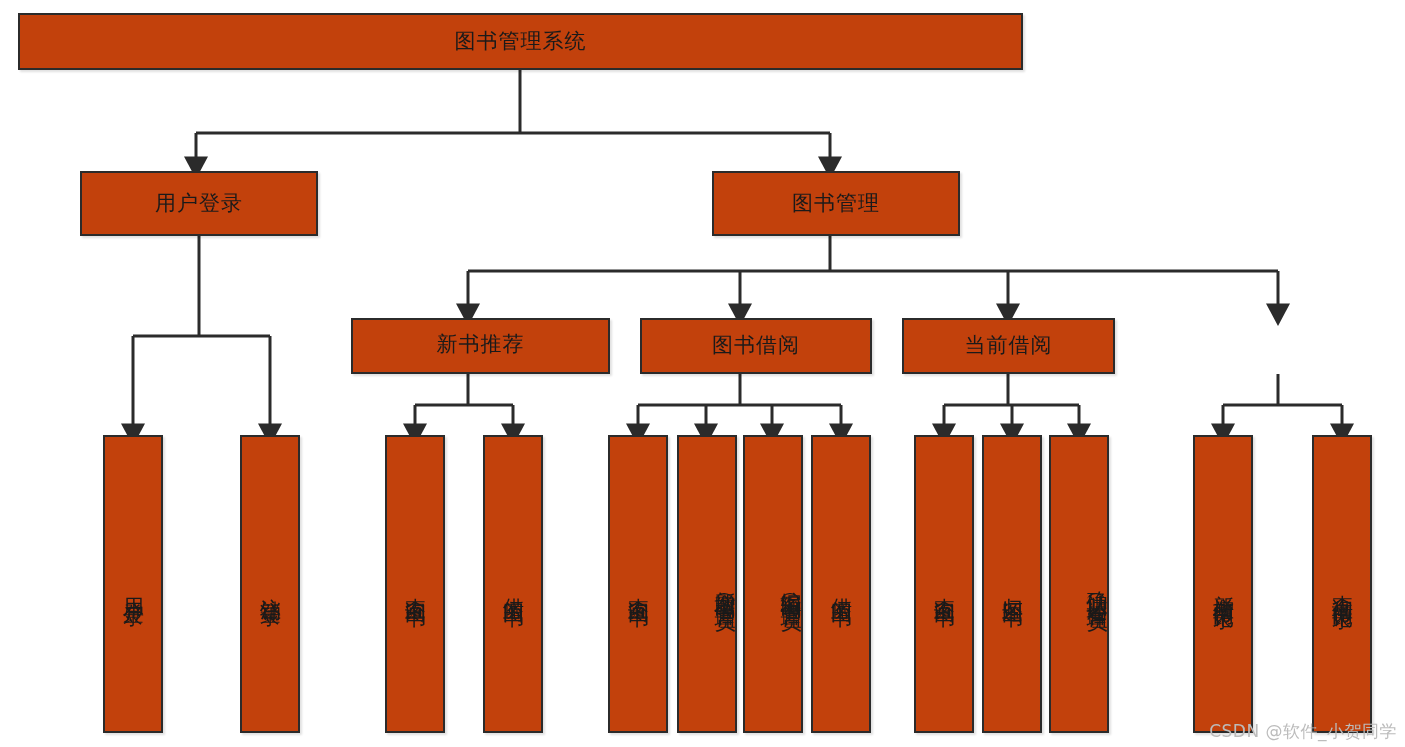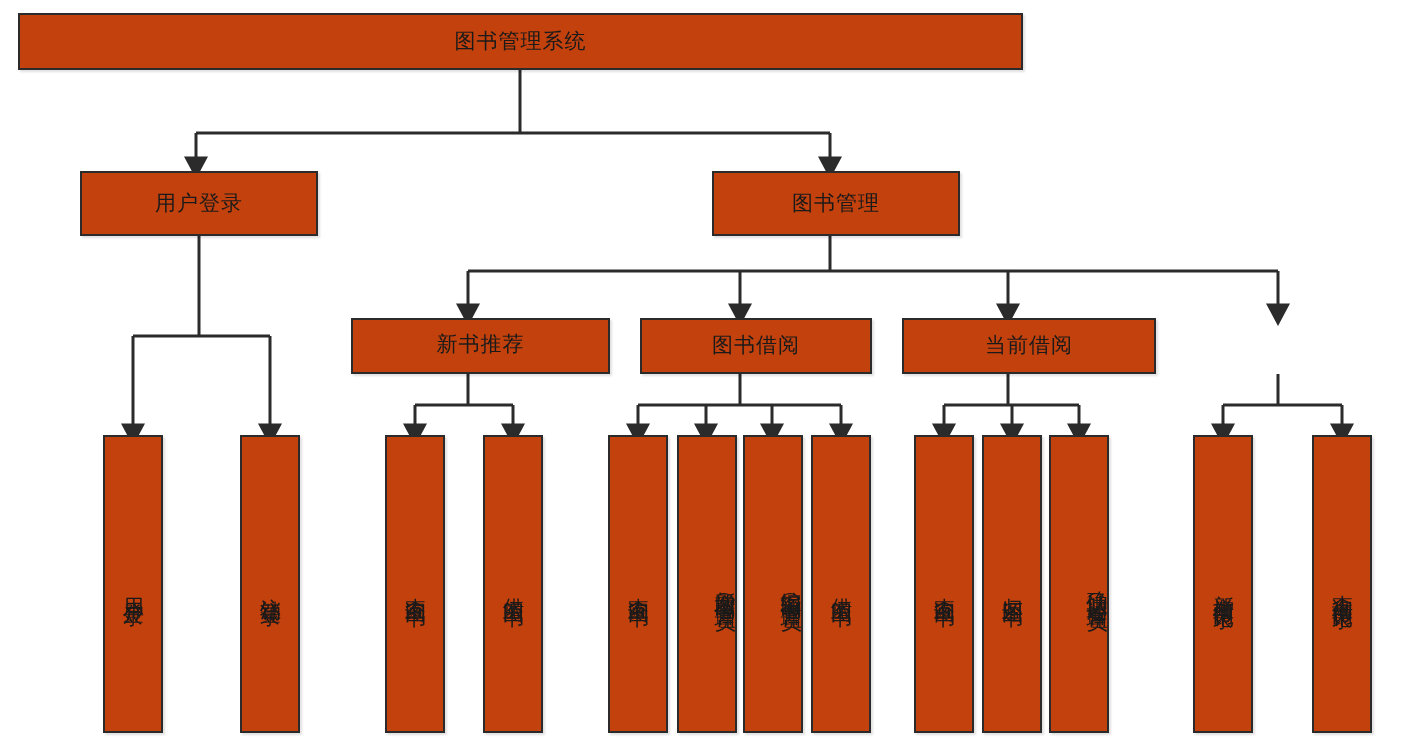--- a/index.html
+++ b/index.html
@@ -138,21 +138,21 @@
   </div>
 
   <div class="node horiz" style="left:351px; top:318px; width:259px; height:56px;font-family:Liberation Mono, monospace;">
     <span class="node-label">新书推荐</span>
   </div>
 
   <div class="node horiz" style="left:633px; top:318px; width:232px; height:56px;margin-left:7px;">
     <span class="node-label">图书借阅</span>
   </div>
 
-  <div class="node horiz" style="left:902px; top:318px; width:254px; height:56px;">
+  <div class="node horiz" style="left:902px; top:318px; width:213px; height:56px;">
     <span class="node-label">当前借阅</span>
   </div>
 
 
   <div class="node vert mid" style="left:103px; top:435px; width:60px; height:298px;">
     <span class="node-label">用户登录</span>
   </div>
 
   <div class="node vert mid" style="left:240px; top:435px; width:60px; height:298px;">
     <span class="node-label">注销登录</span>
@@ -195,14 +195,15 @@
   </div>
 
   <div class="node vert mid" style="left:1193px; top:435px; width:60px; height:298px;">
     <span class="node-label">新增借阅记录</span>
   </div>
 
   <div class="node vert mid" style="left:1312px; top:435px; width:60px; height:298px;">
     <span class="node-label">查询借阅记录</span>
   </div>
 
+  <div class="watermark">CSDN @软件_小贺同学</div>
 
 </div>
 
 </body></html>

